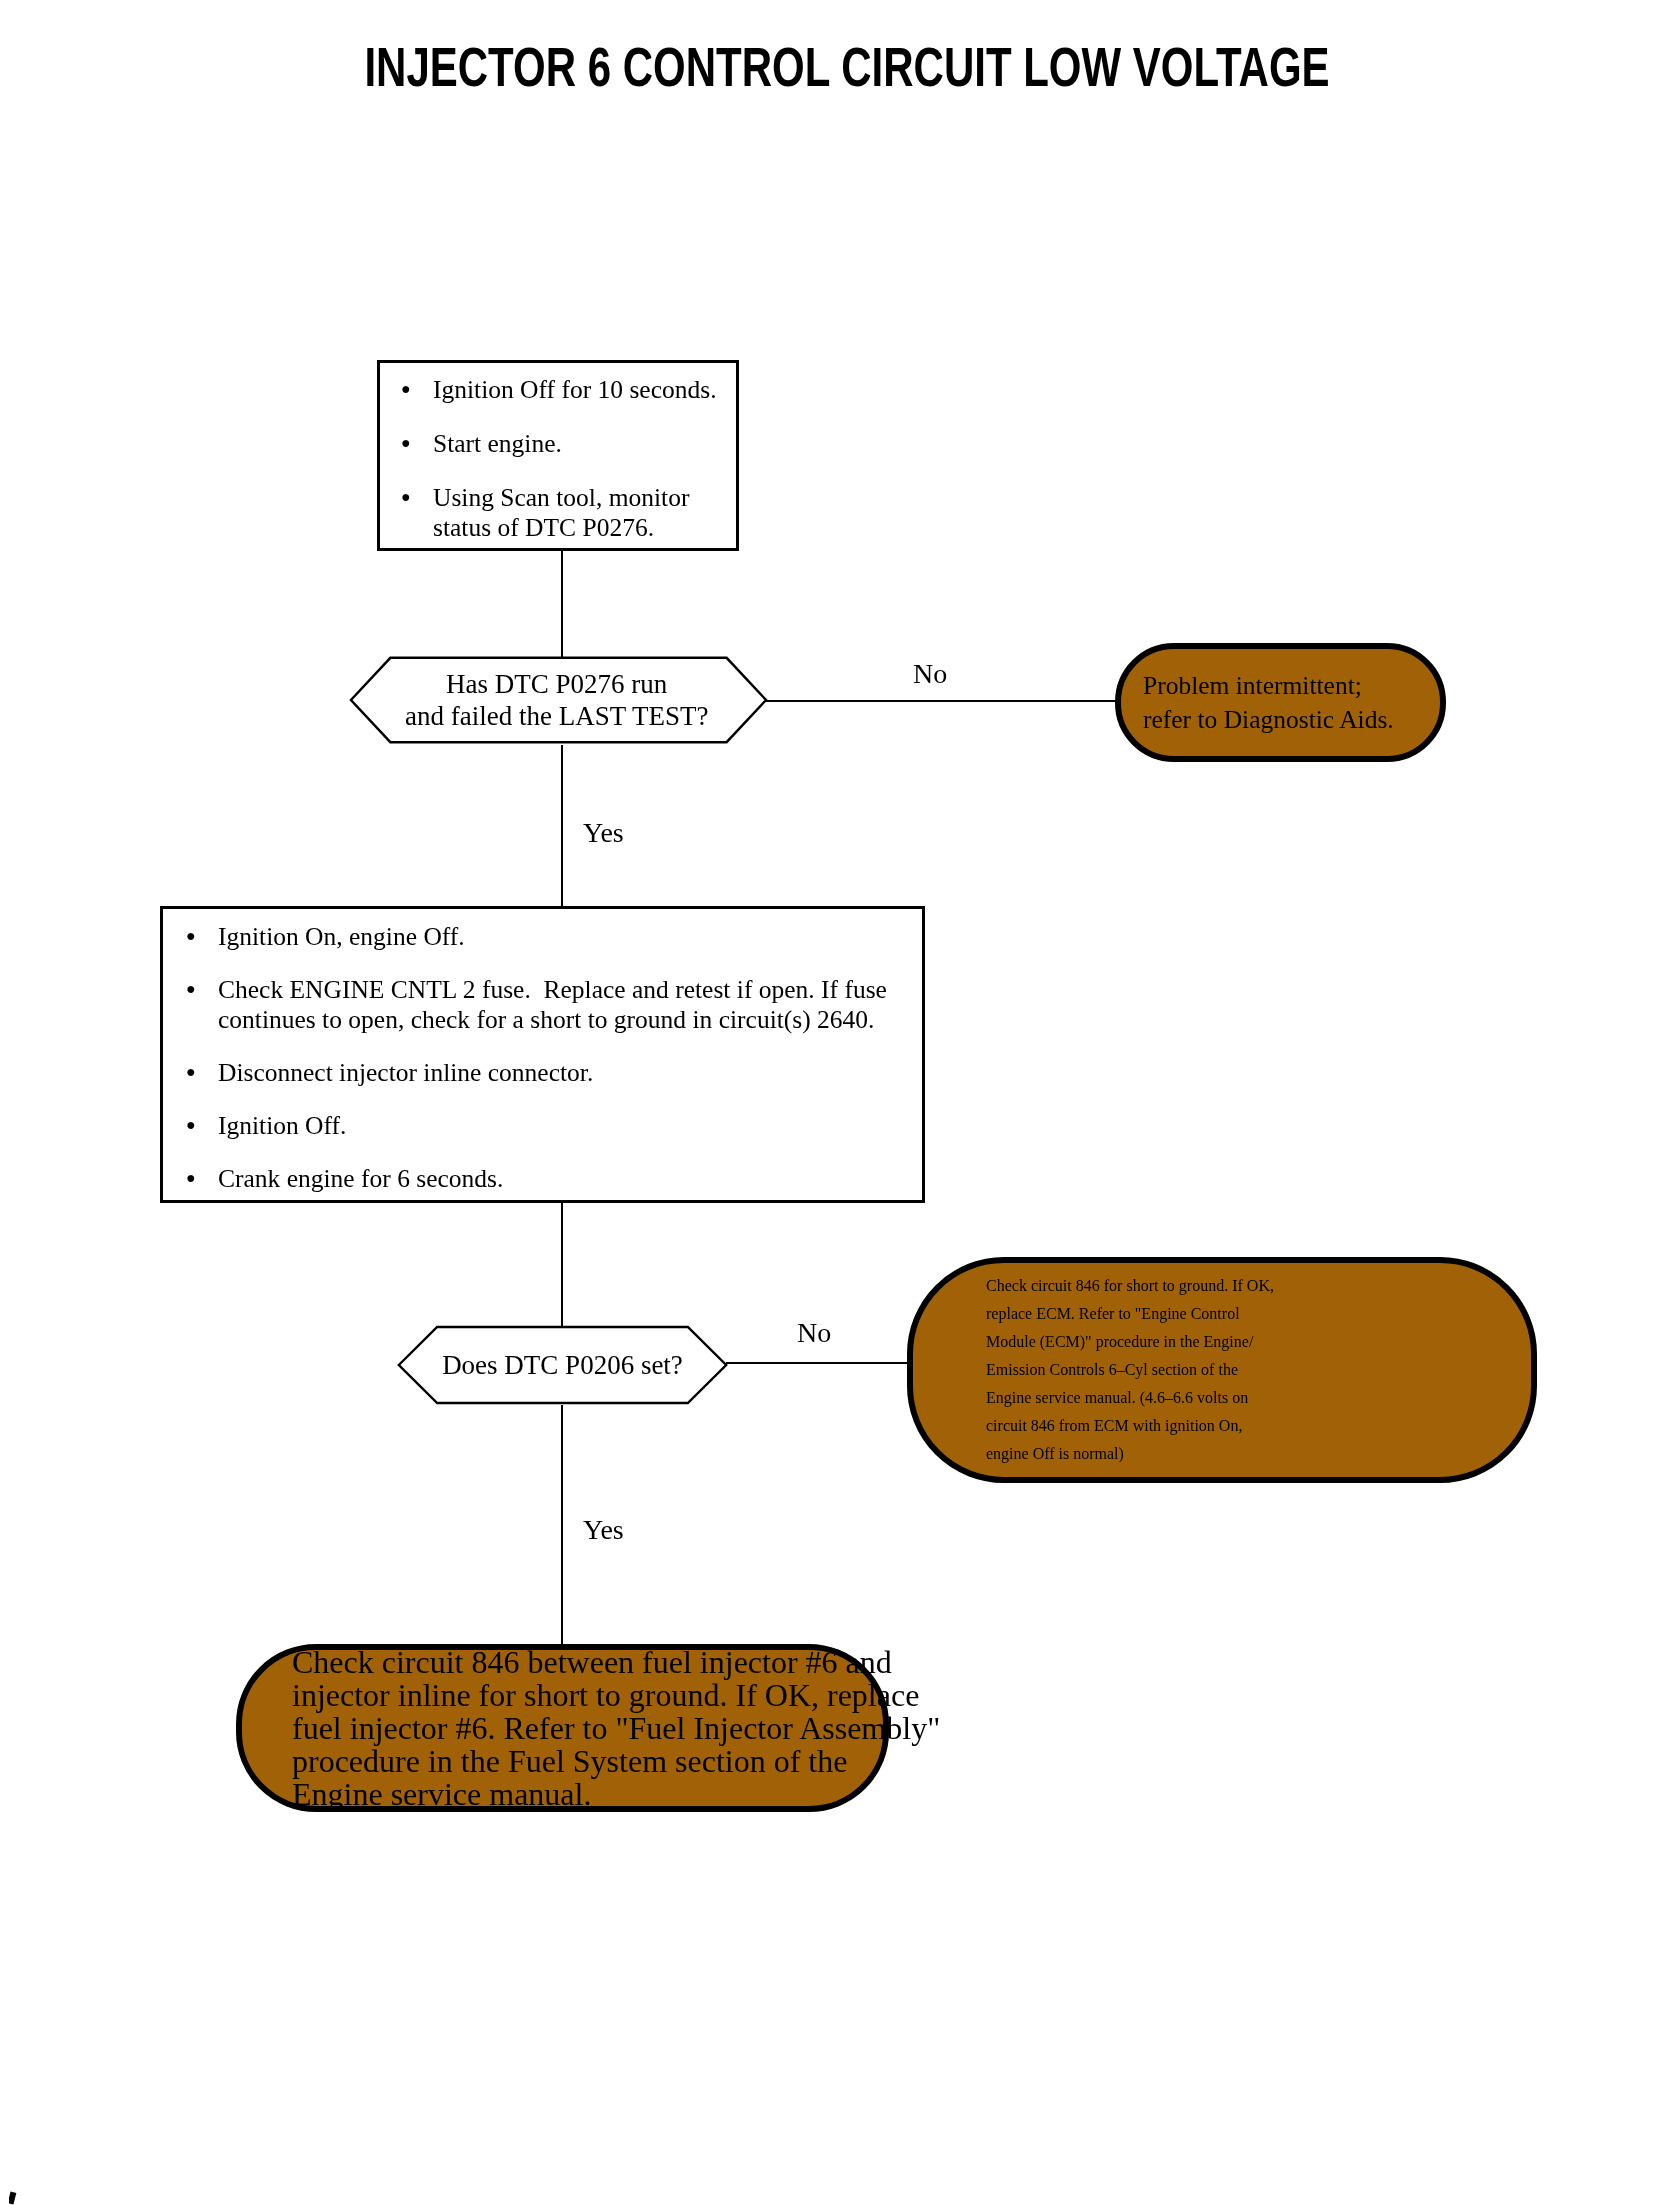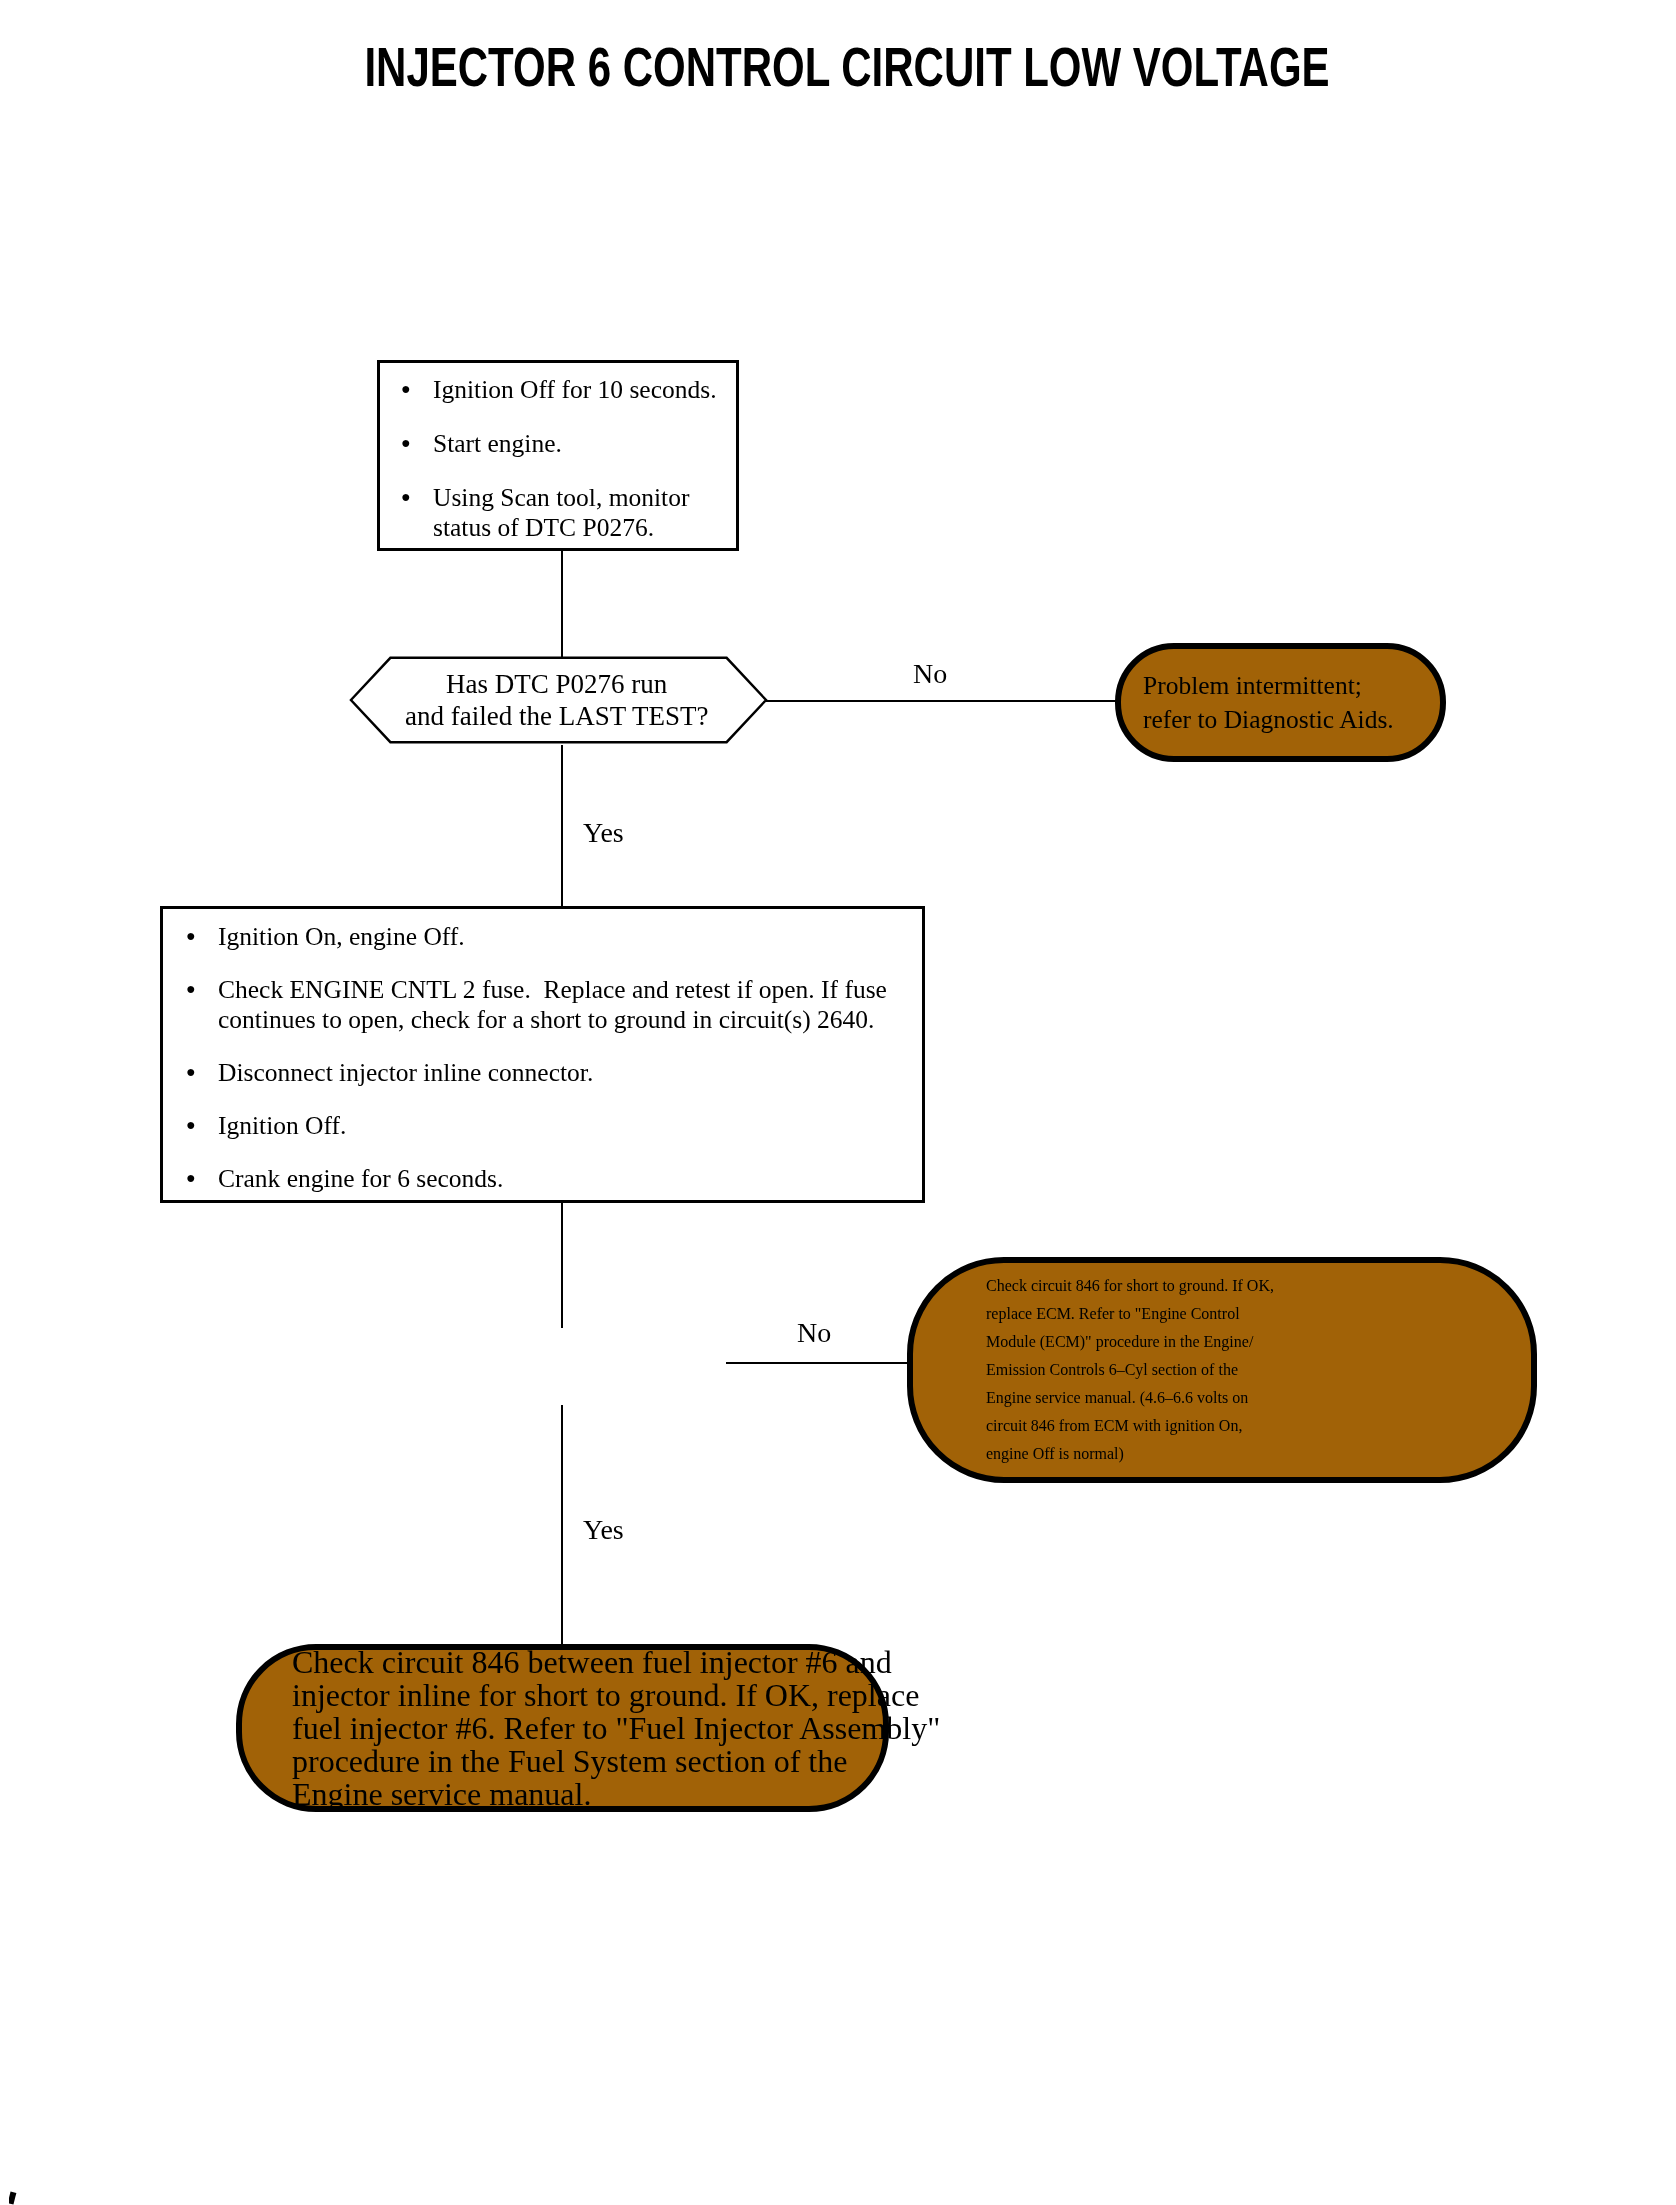--- a/index.html
+++ b/index.html
@@ -163,20 +163,28 @@
       </li>
       <li>
         <span class="dot">●</span>
         <span class="txt">Crank engine for 6 seconds.</span>
       </li>
     </ul>
   </div>
 
   <div class="line" style="left:552px; top:1203px; width:2.4px; height:125px;"></div>
 
+  <div class="hex" style="left:388px; top:1325px; width:331px; height:80px;">
+    <svg width="331" height="80" viewBox="0 0 544 131">
+      <polygon points="3,65.5 66,3 478,3 541,65.5 478,128 66,128" fill="#ffffff" stroke="#000000" stroke-width="4"></polygon>
+    </svg>
+    <div class="hex-text hex2-text">
+      <span class="txt">Does DTC P0206 set?</span>
+    </div>
+  </div>
 
   <div class="line" style="left:717px; top:1362px; width:207px; height:2.4px;"></div>
   <div class="lbl" style="left:788px; top:1319px;">No</div>
 
   <div class="terminator term2" style="left:898px; top:1257px; width:630px; height:226px;">
     <span class="txt">Check circuit 846 for short to ground. If OK,
 replace ECM. Refer to "Engine Control
 Module (ECM)" procedure in the Engine/
 Emission Controls 6–Cyl section of the
 Engine service manual. (4.6–6.6 volts on

